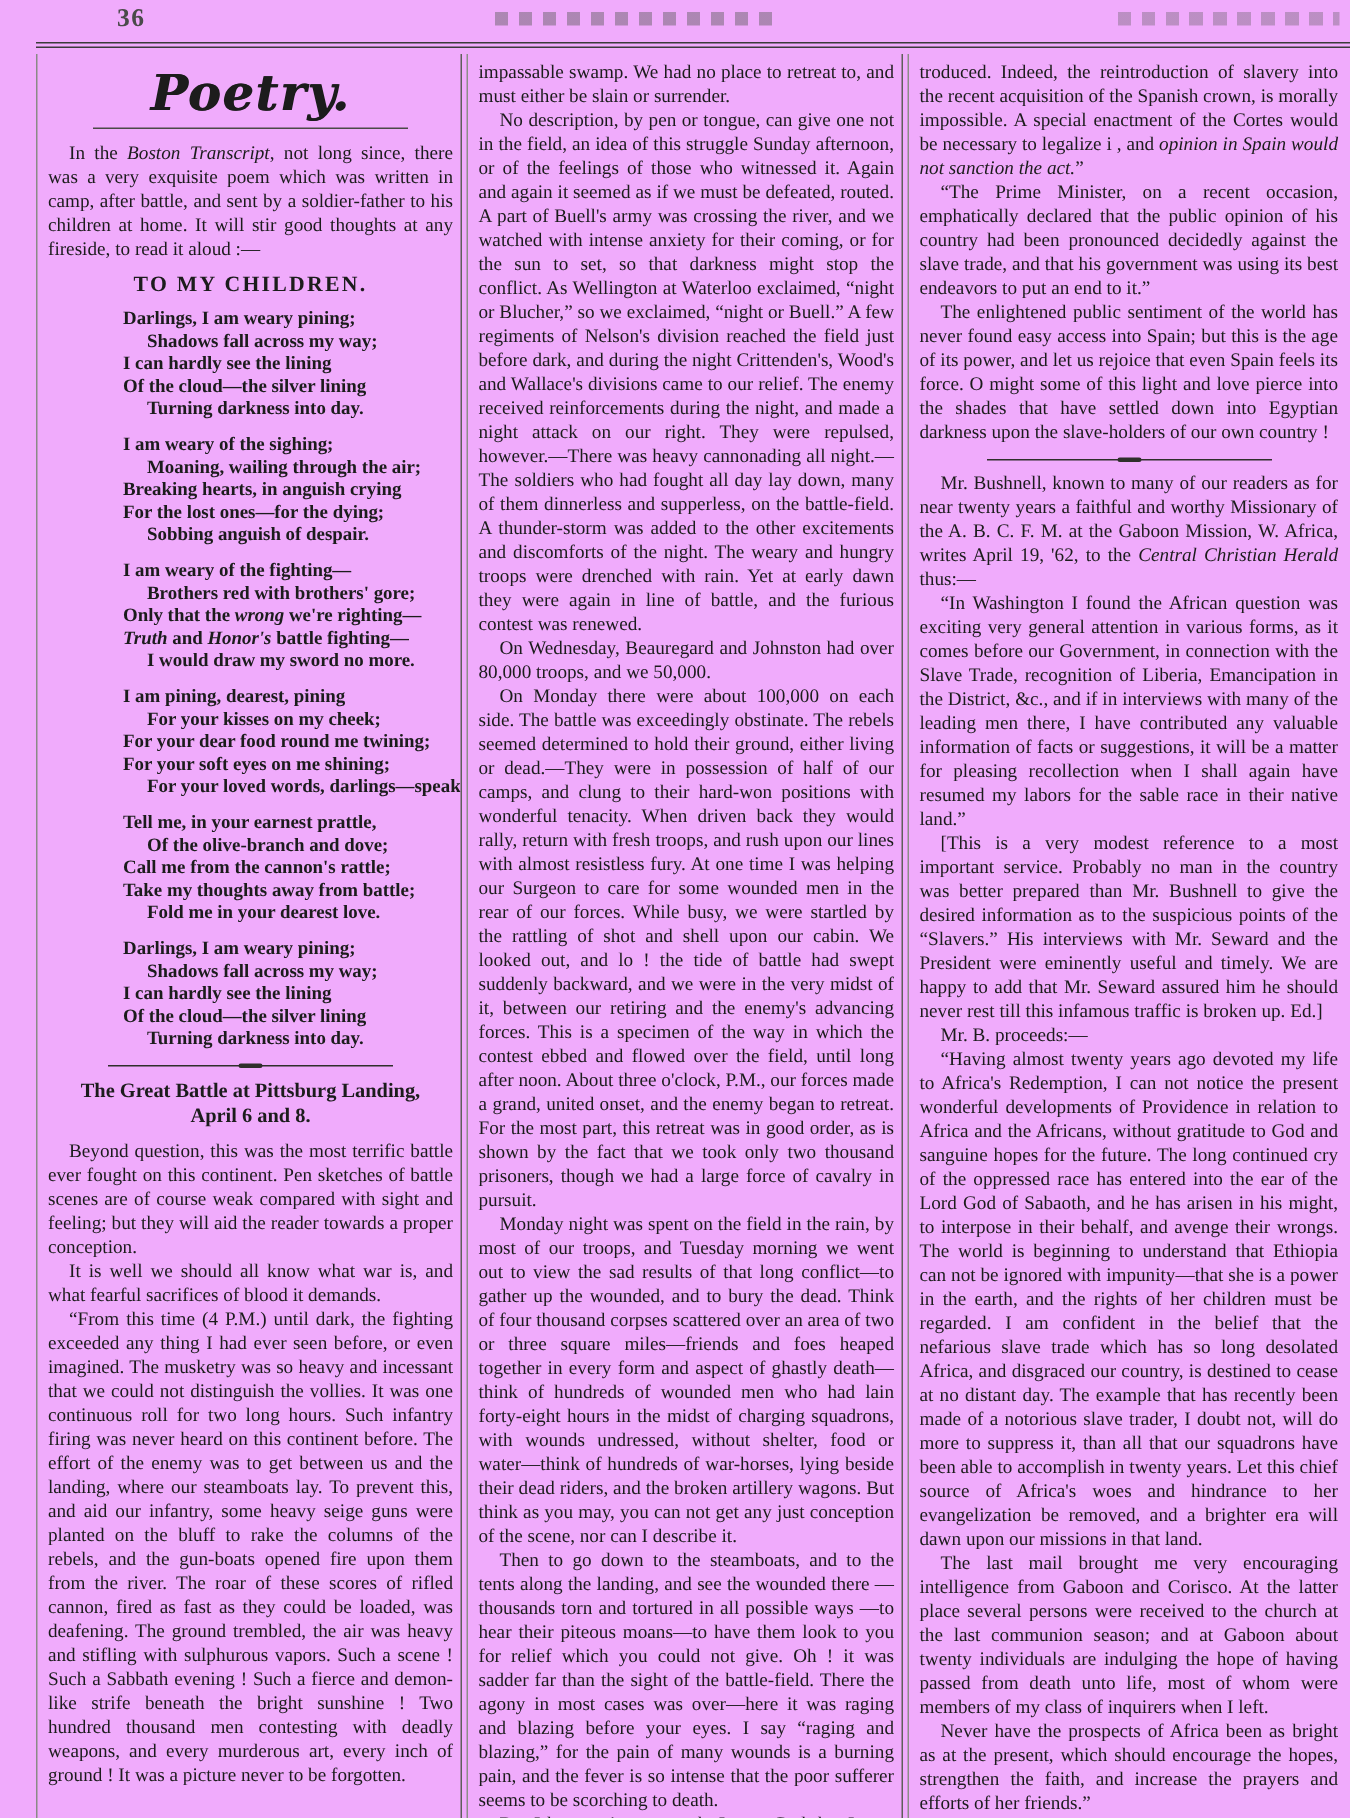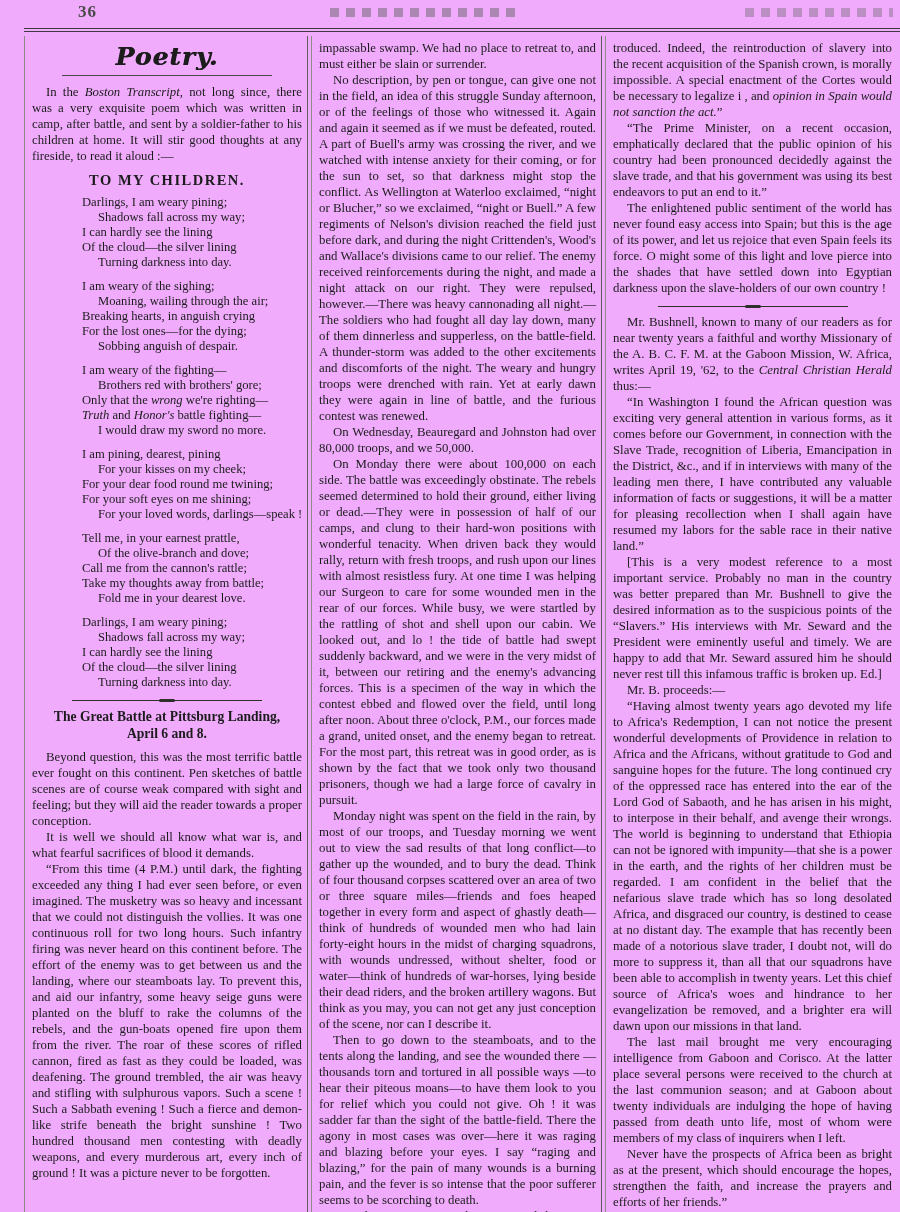--- a/index.html
+++ b/index.html
@@ -22,29 +22,29 @@
   .col{height:1176px;overflow:hidden;padding:4px 5px 0 7px;box-sizing:border-box;}
   .col1{width:282px;}
   .col2{width:289px;}
   .col3{width:289px;flex:1;}
   .col-sep{width:5px;border-left:1px solid #5f5f5b;border-right:1px solid #8d8d89;box-sizing:border-box;}
   
   .bp{margin:0;font-size:12.8px;line-height:16px;text-align:justify;text-indent:14px;}
   .bp.noindent{text-indent:0;}
   .section-title-fancy{
     font-family:"DejaVu Serif",serif;font-style:italic;font-weight:bold;
-    font-size:25px;text-align:center;margin:2px 30px 0 30px;
+    font-size:33px;text-align:center;margin:2px 30px 0 30px;
     padding-bottom:4px;border-bottom:1px solid #4a4a46;
     text-shadow:0.5px 0 0 #1c1c1c;
   }
   .section-title-fancy .inner{letter-spacing:1px;}
   .poetry-intro{margin-top:8px;}
   .poem-title{font-weight:bold;text-align:center;font-size:14.5px;letter-spacing:1.5px;margin:8px 0 6px 0;}
   .poem{margin-left:50px;font-size:12.6px;line-height:15px;}
-  .stanza{margin-bottom:9px;}
+  .stanza{margin-bottom:9px;font-weight:bold;}
   .stanza .line{white-space:nowrap;}
   .stanza .line:nth-child(2),.stanza .line:nth-child(5){margin-left:16px;}
   .article-divider{width:190px;margin:10px auto 7px auto;border-top:1px solid #2f2f2b;position:relative;}
   .article-divider::after{
     content:"";position:absolute;left:50%;top:-2px;width:16px;height:3px;
     margin-left:-8px;background:#2f2f2b;border-radius:2px;
   }
   .article-heading{font-weight:bold;text-align:center;font-size:13.6px;line-height:17px;margin:2px 6px 7px 6px;}
   i{font-style:italic;}
 </style>

